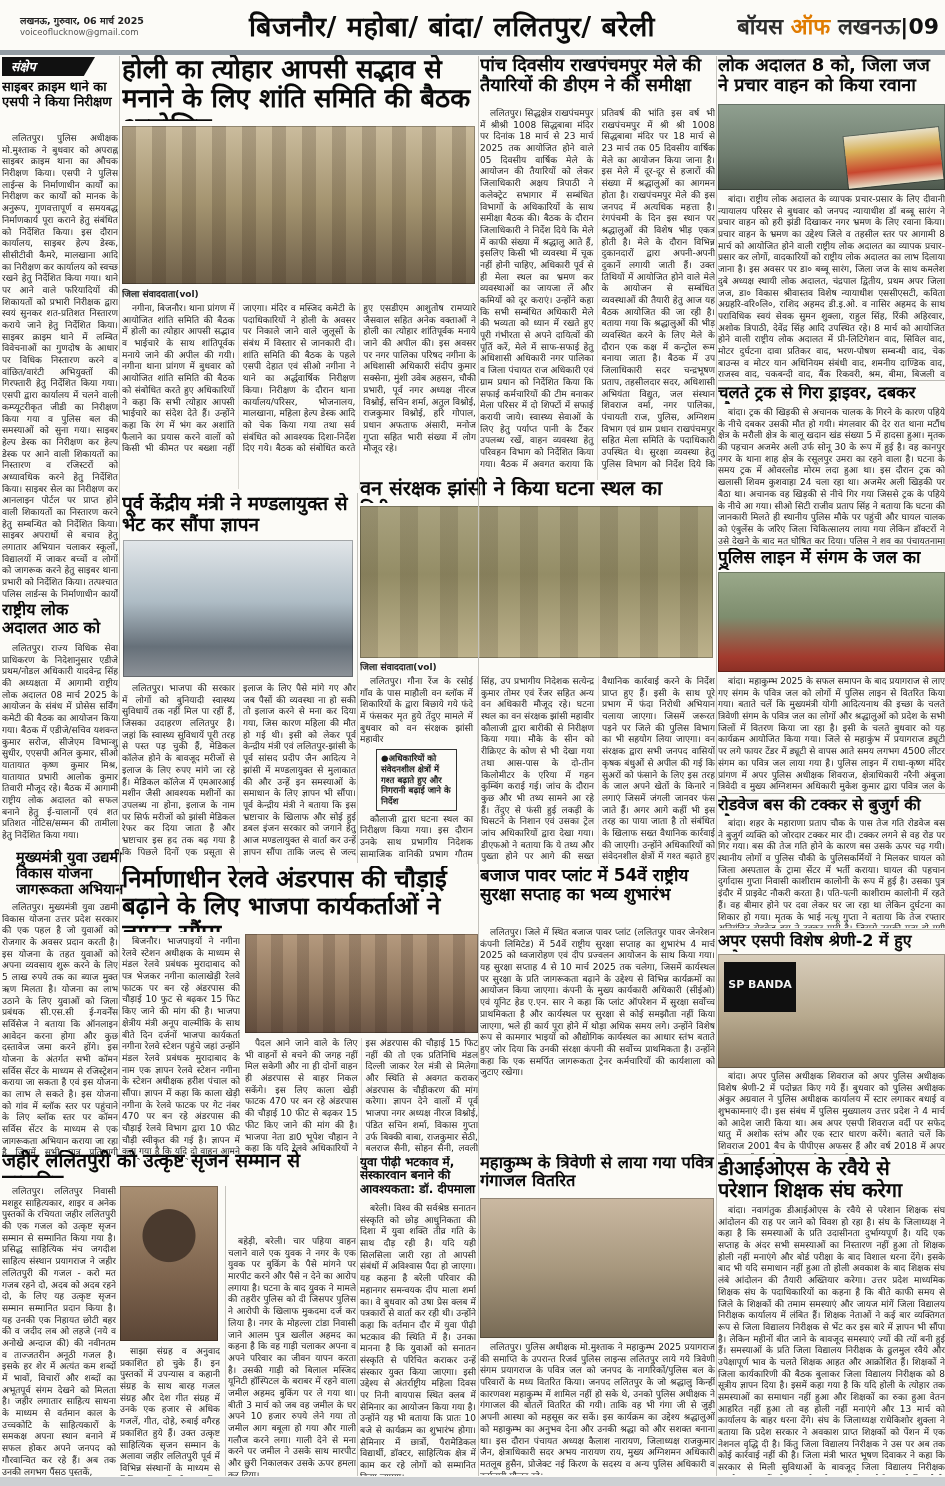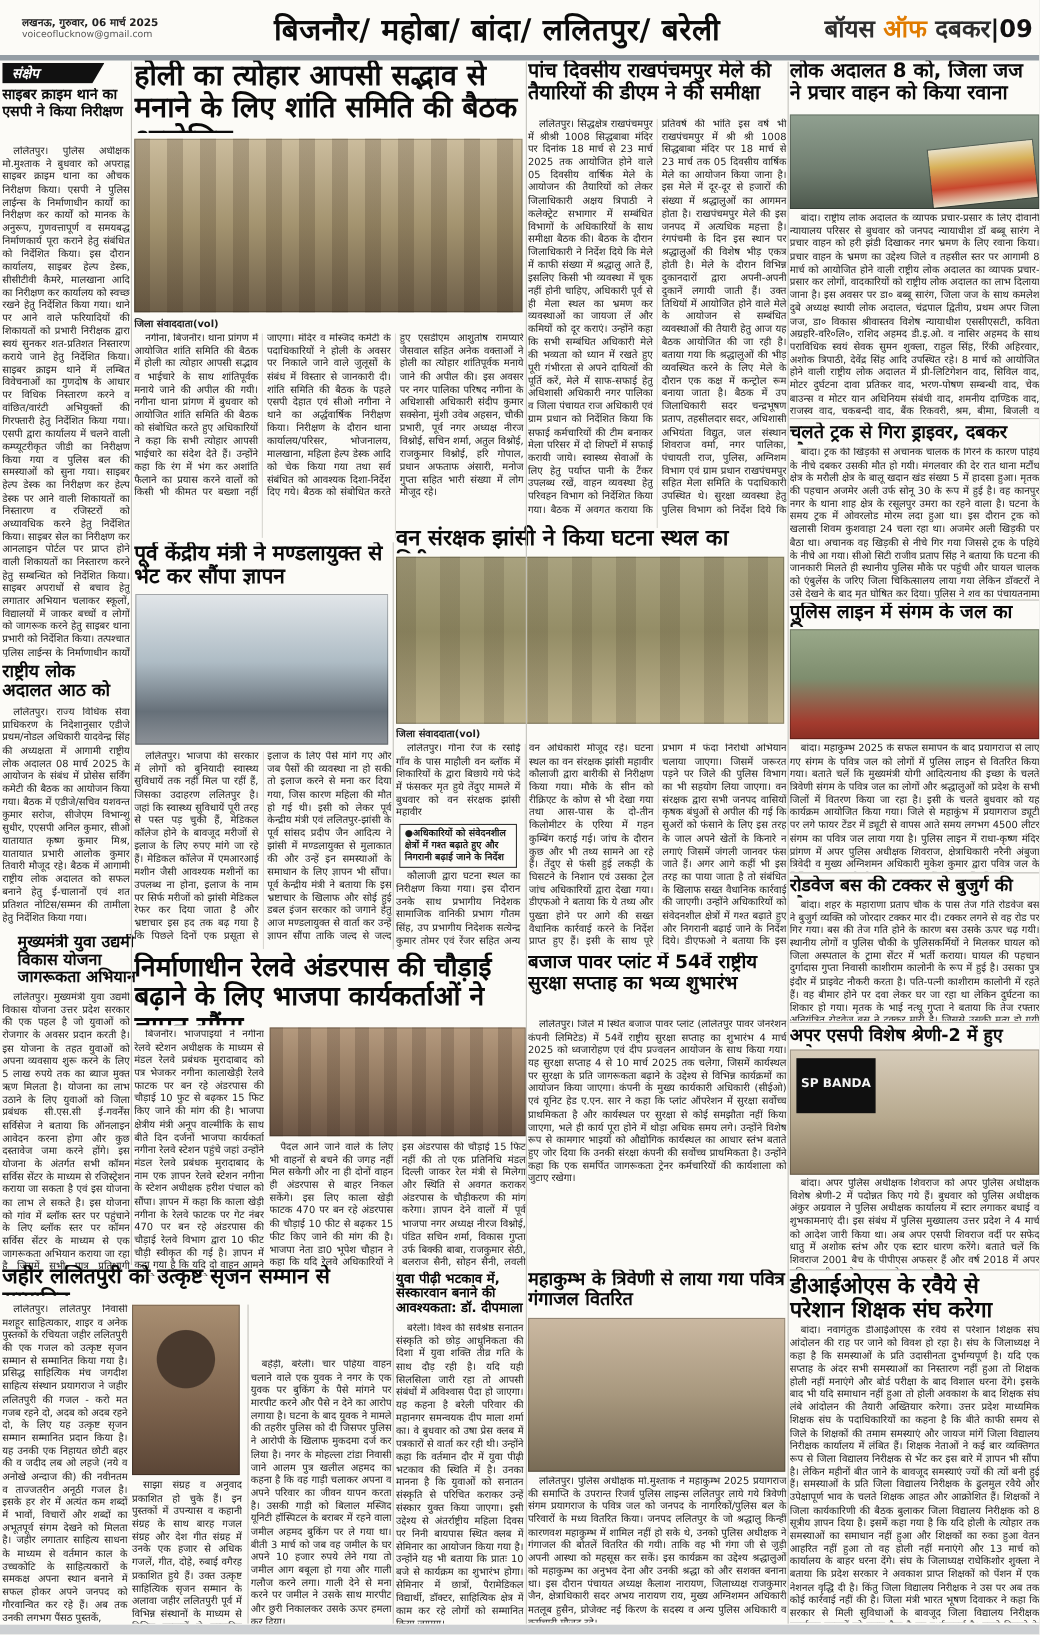--- a/index.html
+++ b/index.html
@@ -24,21 +24,21 @@
   .cols3{column-count:3;column-gap:8px;column-rule:1px solid #d8d6d0;}
   .caption{font-size:9px;font-weight:700;color:#222;}
   .photo{position:absolute;box-shadow:inset 0 0 0 1px rgba(0,0,0,.28);}
   .vr{position:absolute;width:1px;background:#c4c2bc;}
   .hr{position:absolute;height:1px;background:#bdbbb5;}
   
   #sanchhep{position:absolute;left:2px;top:57px;width:84px;height:19px;background:#111;
     color:#fff;font-weight:700;font-style:italic;font-size:12.5px;line-height:19px;padding-left:9px;
     clip-path:polygon(0 0,100% 0,88% 100%,0 100%);}
   
-  .hbox{display:block;break-inside:avoid;border:1.5px solid #333;padding:3px 4px;margin:3px 3px;
+  .hbox{display:block;break-inside:avoid;border:1.5px solid #333;padding:3px 4px;margin:3px 16px;
     font-size:8.6px;font-weight:700;line-height:1.25;text-align:left;}
   
   .ph-holi{background:repeating-linear-gradient(90deg,rgba(60,45,30,.22) 0 14px,rgba(0,0,0,0) 14px 30px),
            linear-gradient(180deg,#cbbc9d 0%,#a3936f 50%,#6e5f49 100%);}
   .ph-office{background:linear-gradient(180deg,#e2e6e9 0%,#aebcc5 45%,#667079 78%,#8d9298 100%);}
   .ph-field{background:repeating-linear-gradient(90deg,rgba(70,60,40,.18) 0 18px,rgba(0,0,0,0) 18px 40px),
            linear-gradient(180deg,#a9a27f 0%,#948d66 45%,#bdb28c 100%);}
   .ph-vahan{background:linear-gradient(180deg,#90a090 0%,#6f7d6f 60%,#4d584d 100%);}
   .ph-banner{position:absolute;right:4px;bottom:6px;width:42%;height:60%;
      background:linear-gradient(180deg,#e8e0c8 0%,#d8b25a 30%,#c8472e 70%,#e8e0c8 100%);
@@ -58,21 +58,21 @@
 <body>
 
 <div id="page">
 
   <div id="hdr">
     <div class="hdr-left">
       <div class="dateline">लखनऊ, गुरुवार, 06 मार्च 2025</div>
       <div class="email">voiceoflucknow@gmail.com</div>
     </div>
     <div class="hdr-center">बिजनौर/ महोबा/ बांदा/ ललितपुर/ बरेली</div>
-    <div class="hdr-right"><span>बॉयस </span><span class="mh-accent">ऑफ</span><span> दबकर</span><span class="mh-page">|09</span></div>
+    <div class="hdr-right"><span>बॉयस </span><span class="mh-accent">ऑफ</span><span> लखनऊ</span><span class="mh-page">|09</span></div>
   </div>
   <div id="hdr-rule"></div>
 
   <div id="sanchhep">संक्षेप</div>
 
   <div class="abs hl" style="left:2px;top:80px;width:116px;height:50px;font-size:13px;">साइबर क्राइम थाने का एसपी ने किया निरीक्षण</div>
   <div class="abs body" style="left:2px;top:133px;width:116px;height:464px;">
       <p>ललितपुर। पुलिस अधीक्षक मो.मुश्ताक ने बुधवार को अपराह्न साइबर क्राइम थाना का औचक निरीक्षण किया। एसपी ने पुलिस लाईन्स के निर्माणाधीन कार्यों का निरीक्षण कर कार्यों को मानक के अनुरूप, गुणवत्तापूर्ण व समयबद्ध निर्माणकार्य पूरा कराने हेतु संबंधित को निर्देशित किया। इस दौरान कार्यालय, साइबर हेल्प डेस्क, सीसीटीवी कैमरे, मालखाना आदि का निरीक्षण कर कार्यालय को स्वच्छ रखने हेतु निर्देशित किया गया। थाने पर आने वाले फरियादियों की शिकायतों को प्रभारी निरीक्षक द्वारा स्वयं सुनकर शत-प्रतिशत निस्तारण कराये जाने हेतु निर्देशित किया। साइबर क्राइम थाने में लम्बित विवेचनाओं का गुणदोष के आधार पर विधिक निस्तारण करने व वांछित/वारंटी अभियुक्तों की गिरफ्तारी हेतु निर्देशित किया गया। एसपी द्वारा कार्यालय में चलने वाली कम्प्यूटरीकृत जीडी का निरीक्षण किया गया व पुलिस बल की समस्याओं को सुना गया। साइबर हेल्प डेस्क का निरीक्षण कर हेल्प डेस्क पर आने वाली शिकायतों का निस्तारण व रजिस्टरों को अध्यावधिक करने हेतु निर्देशित किया। साइबर सेल का निरीक्षण कर आनलाइन पोर्टल पर प्राप्त होने वाली शिकायतों का निस्तारण करने हेतु सम्बन्धित को निर्देशित किया। साइबर अपराधों से बचाव हेतु लगातार अभियान चलाकर स्कूलों, विद्यालयों में जाकर बच्चों व लोगों को जागरूक करने हेतु साइबर थाना प्रभारी को निर्देशित किया। तत्पश्चात पुलिस लाईन्स के निर्माणाधीन कार्यों का निरीक्षण कर कार्यों को मानक के अनुरूप, गुणवत्तापूर्ण व समयबद्ध पूरा कराने हेतु संबंधित को निर्देशित किया गया।</p>
     </div>
 

